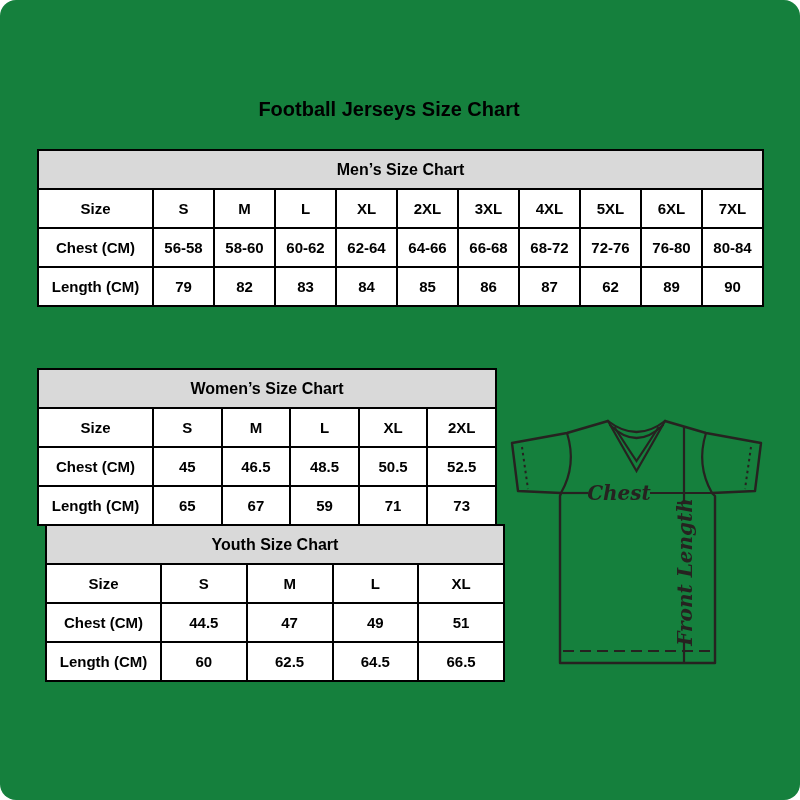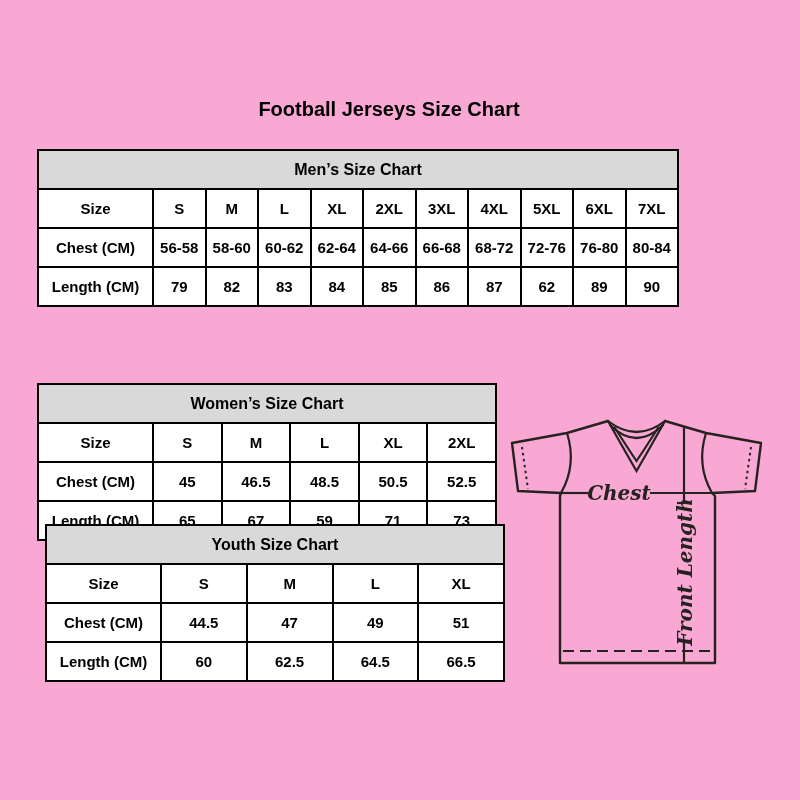--- a/index.html
+++ b/index.html
@@ -1,22 +1,22 @@
 <!DOCTYPE html>
 <html><head>
 <meta charset="utf-8">
 <style>
   html,body{margin:0;padding:0;background:#ffffff;}
-  .page{position:relative;width:800px;height:800px;background:#f9a8d4;overflow:hidden;
-        font-family:"Liberation Sans",sans-serif;color:#000;}
+  .page{position:relative;width:800px;height:800px;background:#15803d;overflow:hidden;
+        font-family:"Liberation Sans",sans-serif;color:#000;border-radius:16px;}
   .page-title{position:absolute;left:0;top:98px;width:778px;margin:0;text-align:center;
               font-size:20px;font-weight:bold;color:#000;}
   table.size-table{position:absolute;border-collapse:collapse;table-layout:fixed;background:#fff;}
-  #mens-table{left:37px;top:149px;width:642px;}
-  #womens-table{left:37px;top:368px;width:460px;margin-top:15px;}
+  #mens-table{left:37px;top:149px;width:727px;}
+  #womens-table{left:37px;top:368px;width:460px;}
   #youth-table{left:37px;top:524px;width:460px;margin-left:8px;}
   .size-table td{border:2px solid #000;text-align:center;vertical-align:middle;
                  font-weight:bold;font-size:15px;height:37px;padding:0 1px;overflow:hidden;}
   .size-table tr.hdr td{background:#d9d9d9;font-size:16px;}
   .size-table col.c-label{width:115px;}
   svg.jersey{position:absolute;left:505px;top:403px;}
   .outline{fill:none;stroke:#262220;stroke-width:2.4;stroke-linejoin:round;stroke-linecap:round;}
   .seam{fill:none;stroke:#262220;stroke-width:2.2;stroke-linecap:round;}
   .stitch{fill:none;stroke:#262220;stroke-width:2;stroke-dasharray:2.5,3.5;}
   .hem-dash{fill:none;stroke:#262220;stroke-width:2.2;stroke-dasharray:11,6;}

